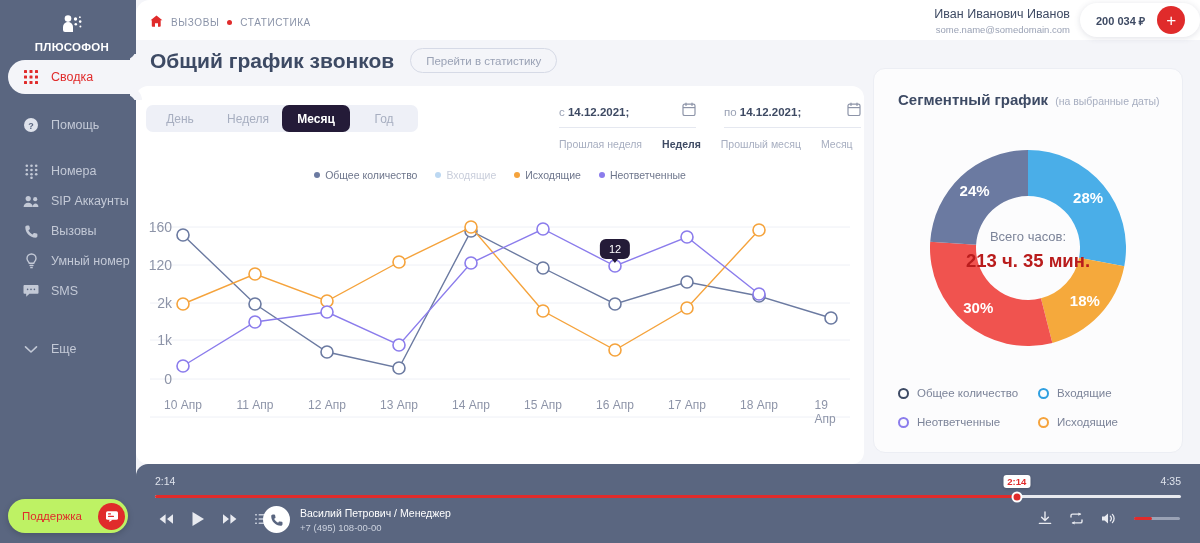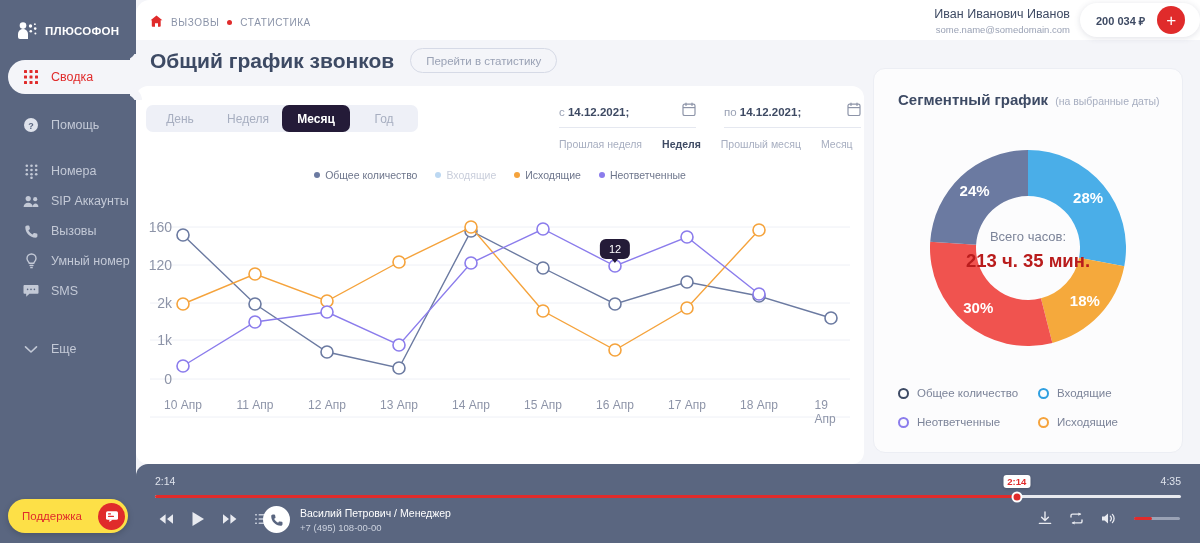--- a/index.html
+++ b/index.html
@@ -11,21 +11,21 @@
   }
   #app { position: relative; width: 1200px; height: 543px; background: #f4f5f9; }
 
   
   .sidebar {
     position: absolute; left: 0; top: 0; width: 136px; height: 543px;
     background: #5a6680; z-index: 5;
   }
   .brand {
     display: flex; align-items: center; gap: 7px;
-    padding: 14px 8px 0 16px; height: 48px;
+    padding: 14px 8px 0 16px; height: 48px; flex-direction: column;
   }
   .brand-logo { width: 22px; height: 20px; position: relative; flex: none; }
   .brand-name {
     color: #fff; font-size: 11.5px; font-weight: bold; letter-spacing: .3px;
   }
   .nav { margin-top: 12px; }
   .nav-item {
     position: relative; display: flex; align-items: center; gap: 11px;
     height: 30px; padding-left: 22px; margin-bottom: 0; cursor: pointer;
   }
@@ -41,21 +41,21 @@
     content: ""; position: absolute; right: 0; width: 12px; height: 12px;
     background: transparent; box-shadow: 6px 6px 0 0 #f4f5f9;
   }
   .nav-item.active::before { top: -12px; border-bottom-right-radius: 12px; }
   .nav-item.active::after { bottom: -12px; box-shadow: 6px -6px 0 0 #f4f5f9; border-top-right-radius: 12px; }
   .nav-gap { height: 16px; }
   .nav-gap-lg { height: 28px; }
 
   .support-btn {
     position: absolute; left: 8px; bottom: 10px; width: 120px; height: 34px;
-    background: #fde047; border-radius: 18px; display: flex; align-items: center;
+    background: #bef264; border-radius: 18px; display: flex; align-items: center;
     justify-content: space-between; padding-left: 14px; padding-right: 3px;
     box-shadow: 0 2px 6px rgba(0,0,0,.18); cursor: pointer;
   }
   .support-label { color: #e02b2b; font-size: 11.5px; }
   .support-ico {
     width: 27px; height: 27px; border-radius: 50%; background: #e02b2b;
     display: flex; align-items: center; justify-content: center; flex: none;
   }
 
   

